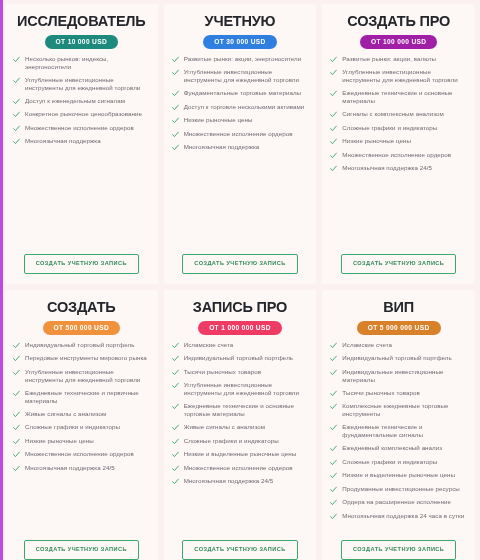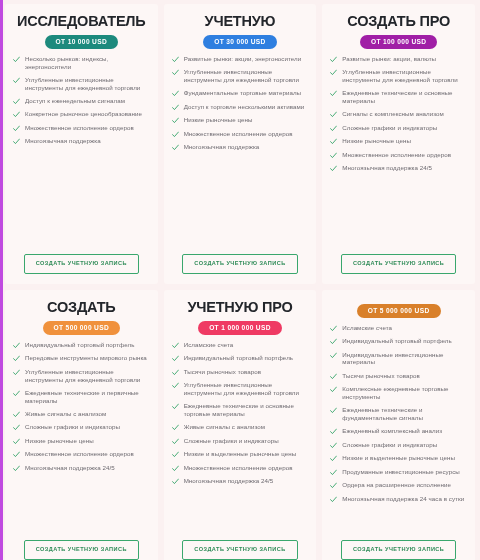--- a/index.html
+++ b/index.html
@@ -415,21 +415,21 @@
             </svg>
           </span>
           <span class="feature-text">Многоязычная поддержка 24/5</span>
         </li>
       </ul>
       <div class="btn-row">
         <button class="create-btn">СОЗДАТЬ УЧЕТНУЮ ЗАПИСЬ</button>
       </div>
     </div>
     <div class="card">
-      <div class="card-title">УЧЕТНУЮ ПРО</div>
+      <div class="card-title">ЗАПИСЬ ПРО</div>
       <div class="badge-row">
         <span class="badge" style="background:#ef3a63">ОТ 1 000 000 USD</span>
       </div>
       <ul class="features">
         <li class="feature">
           <span class="check">
             <svg viewBox="0 0 12 12" fill="none" xmlns="http://www.w3.org/2000/svg">
               <path d="M1 6.2 L4.2 9.6 L11 1.8" stroke="currentColor" stroke-width="1.6" stroke-linecap="round" stroke-linejoin="round"></path>
             </svg>
           </span>
@@ -506,20 +506,21 @@
             </svg>
           </span>
           <span class="feature-text">Многоязычная поддержка 24/5</span>
         </li>
       </ul>
       <div class="btn-row">
         <button class="create-btn">СОЗДАТЬ УЧЕТНУЮ ЗАПИСЬ</button>
       </div>
     </div>
     <div class="card">
+      <div class="card-title">ВИП</div>
       <div class="badge-row">
         <span class="badge" style="background:#d9802a">ОТ 5 000 000 USD</span>
       </div>
       <ul class="features">
         <li class="feature">
           <span class="check">
             <svg viewBox="0 0 12 12" fill="none" xmlns="http://www.w3.org/2000/svg">
               <path d="M1 6.2 L4.2 9.6 L11 1.8" stroke="currentColor" stroke-width="1.6" stroke-linecap="round" stroke-linejoin="round"></path>
             </svg>
           </span>

